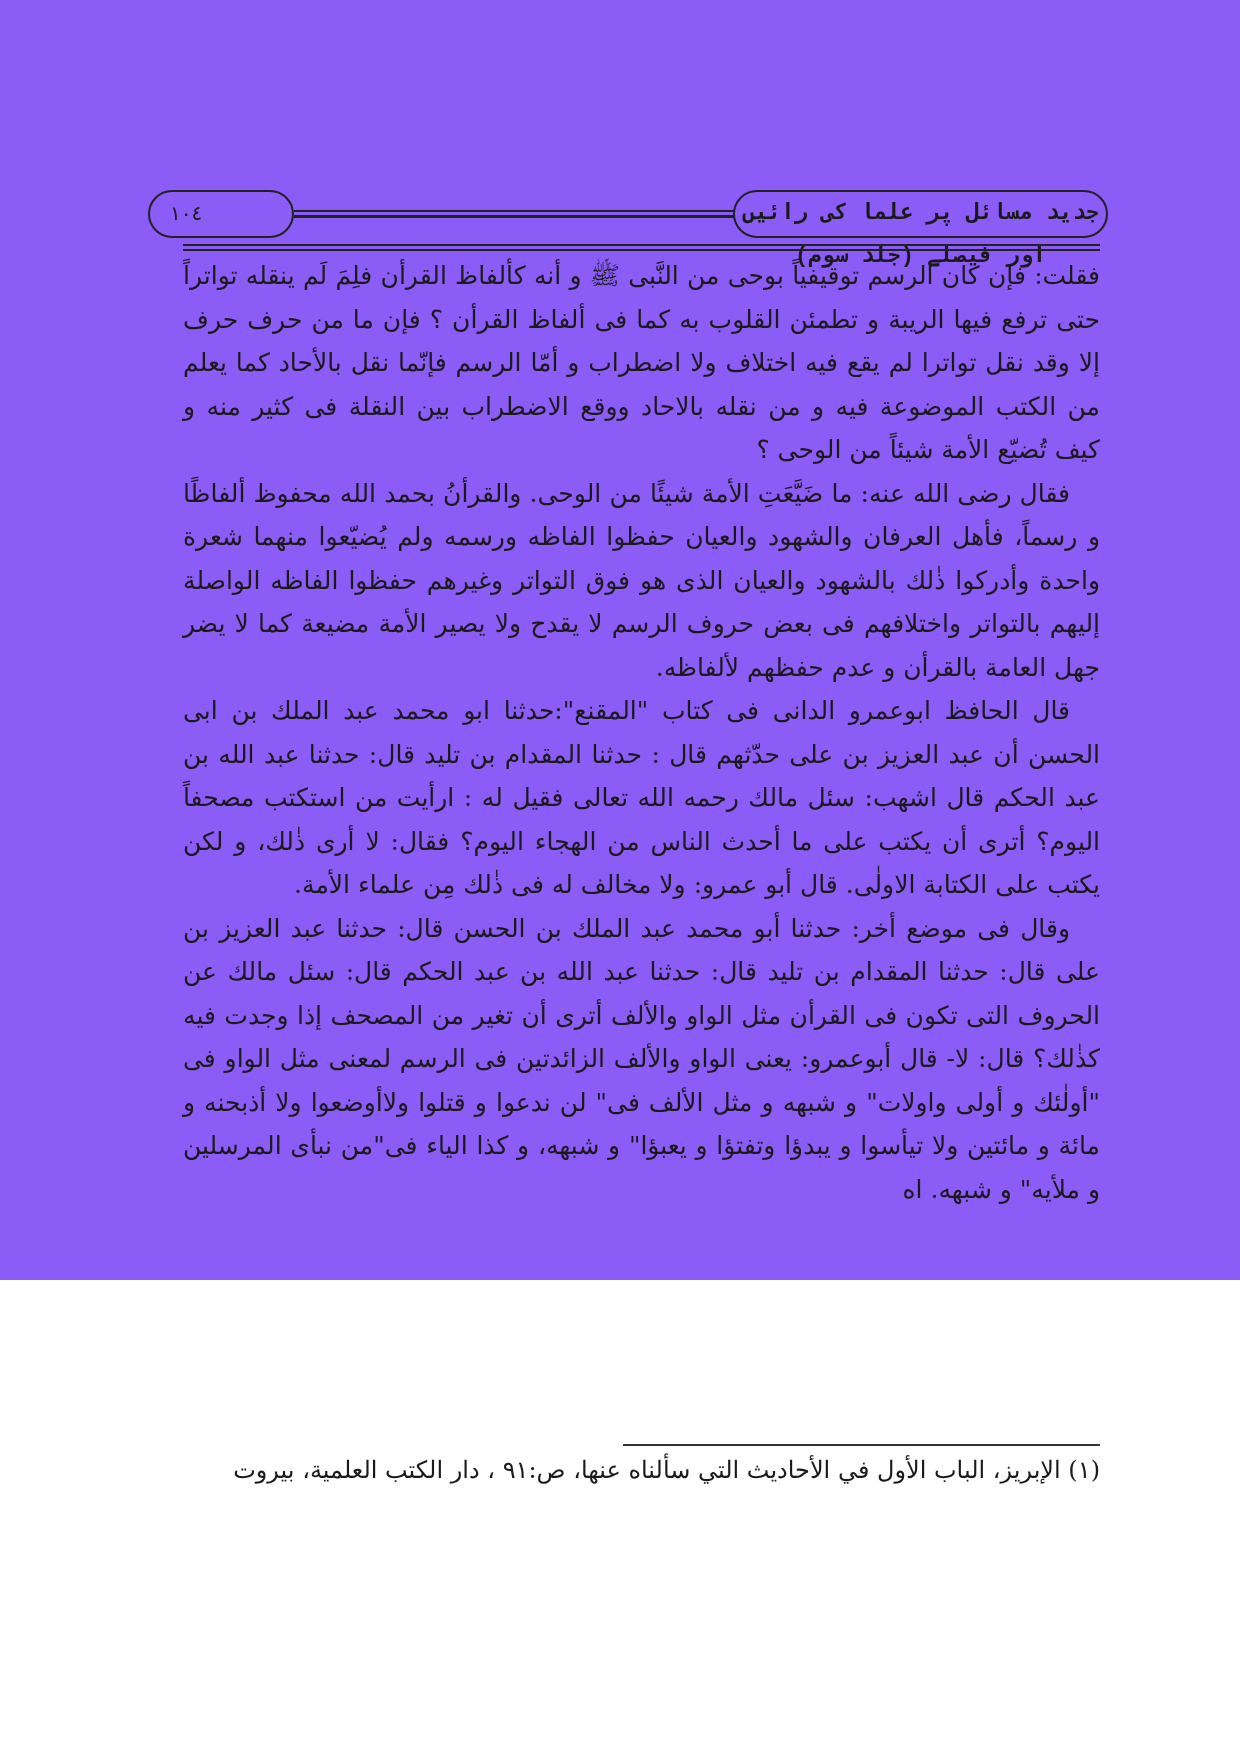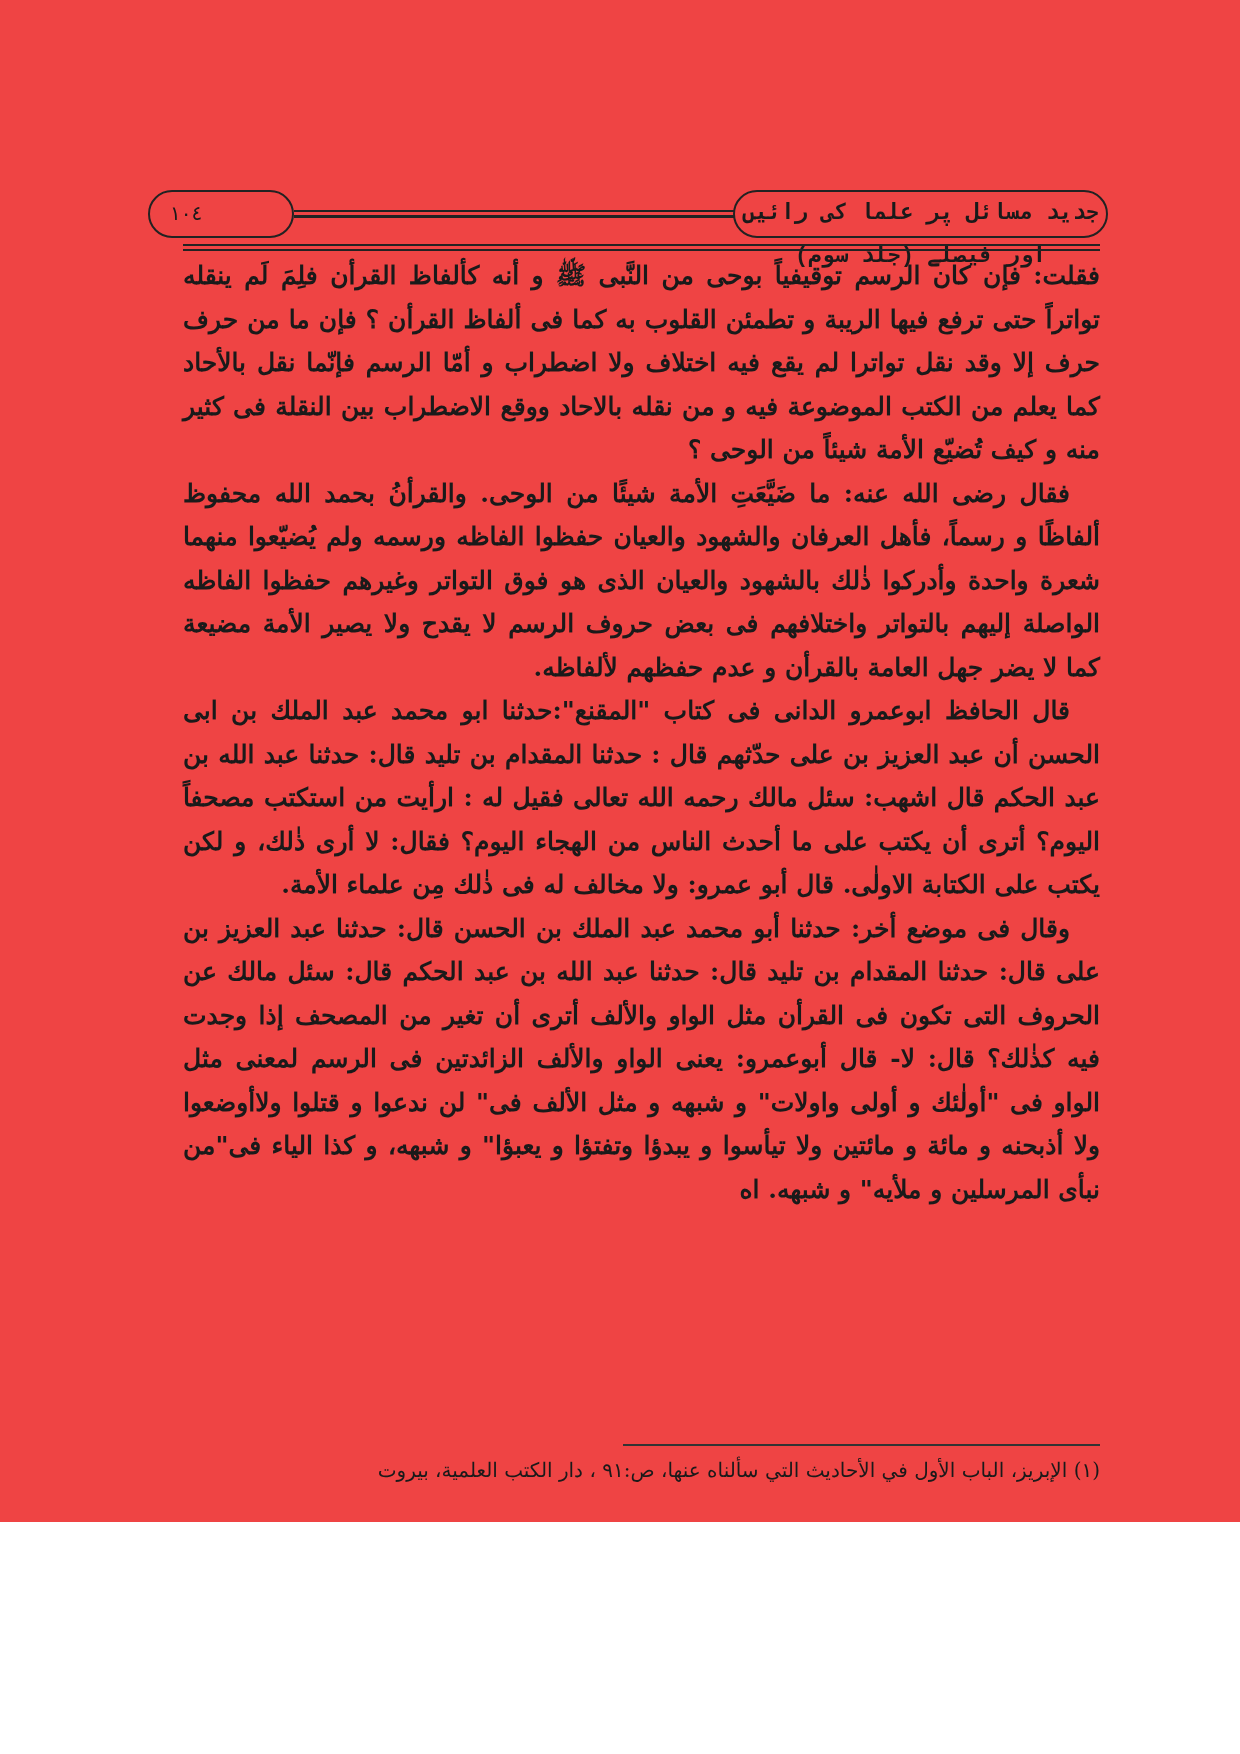--- a/index.html
+++ b/index.html
@@ -1,17 +1,17 @@
 <!DOCTYPE html>
 <html><head>
 <meta charset="utf-8">
 <style>
   html, body { margin: 0; padding: 0; background: #ffffff; }
   body { width: 1240px; height: 1754px; position: relative; overflow: hidden; color: #1a1a1a; }
-  .page { position: absolute; left: 0; top: 0; width: 1240px; height: 1522px; background: #ef4444; }
+  .page { position: absolute; left: 0; top: 0; width: 1240px; height: 1280px; background: #8b5cf6; }
 
   
   .hdr-pill-left {
     position: absolute; left: 148px; top: 190px; width: 146px; height: 48px;
     border: 2.5px solid #222; border-radius: 26px; box-sizing: border-box;
     font-family: "DejaVu Sans", sans-serif; font-size: 20px; line-height: 43px;
     padding-left: 20px; direction: rtl; text-align: left; unicode-bidi: plaintext;
   }
   .hdr-pill-right {
     position: absolute; left: 733px; top: 190px; width: 375px; height: 48px;
@@ -27,35 +27,35 @@
     position: absolute; left: 183px; top: 244px; width: 917px; height: 7px;
     border-top: 2.5px solid #222; border-bottom: 2.5px solid #222; box-sizing: border-box;
   }
 
   
   .body-text {
     position: absolute; left: 183px; top: 254px; width: 917px;
     direction: rtl; font-family: "DejaVu Serif", serif; font-size: 25px;
     line-height: 43.5px; color: #1a1a1a;
   }
-  .para { margin: 0; text-align: justify; text-align-last: right; font-weight: bold; }
+  .para { margin: 0; text-align: justify; text-align-last: right; }
   .para .indent { display: inline-block; width: 30px; }
   .urdu-line { margin: 0; font-family: "DejaVu Sans", sans-serif; font-size: 21px; font-style: italic; }
   .num-circle {
     display: inline-block; width: 22px; height: 22px; border: 1.5px solid #222; border-radius: 50%;
     font-size: 13px; line-height: 22px; text-align: center; font-style: normal; margin-left: 6px;
     vertical-align: middle;
   }
   .fn-ref { font-size: 16px; vertical-align: super; margin-right: 8px; }
 
   
   .fn-rule { position: absolute; left: 623px; top: 1444px; width: 477px; height: 0; border-top: 2px solid #333; }
   .footnote {
     position: absolute; left: 183px; top: 1452px; width: 917px; direction: rtl;
-    font-family: "DejaVu Serif", serif; font-size: 20px; line-height: 36px; text-align: right;
+    font-family: "DejaVu Serif", serif; font-size: 24px; line-height: 36px; text-align: right;
   }
 </style>
 </head>
 <body>
 
 <div class="page">
 
   <div class="hdr-pill-left">
     <span>١٠٤</span>
   </div>

